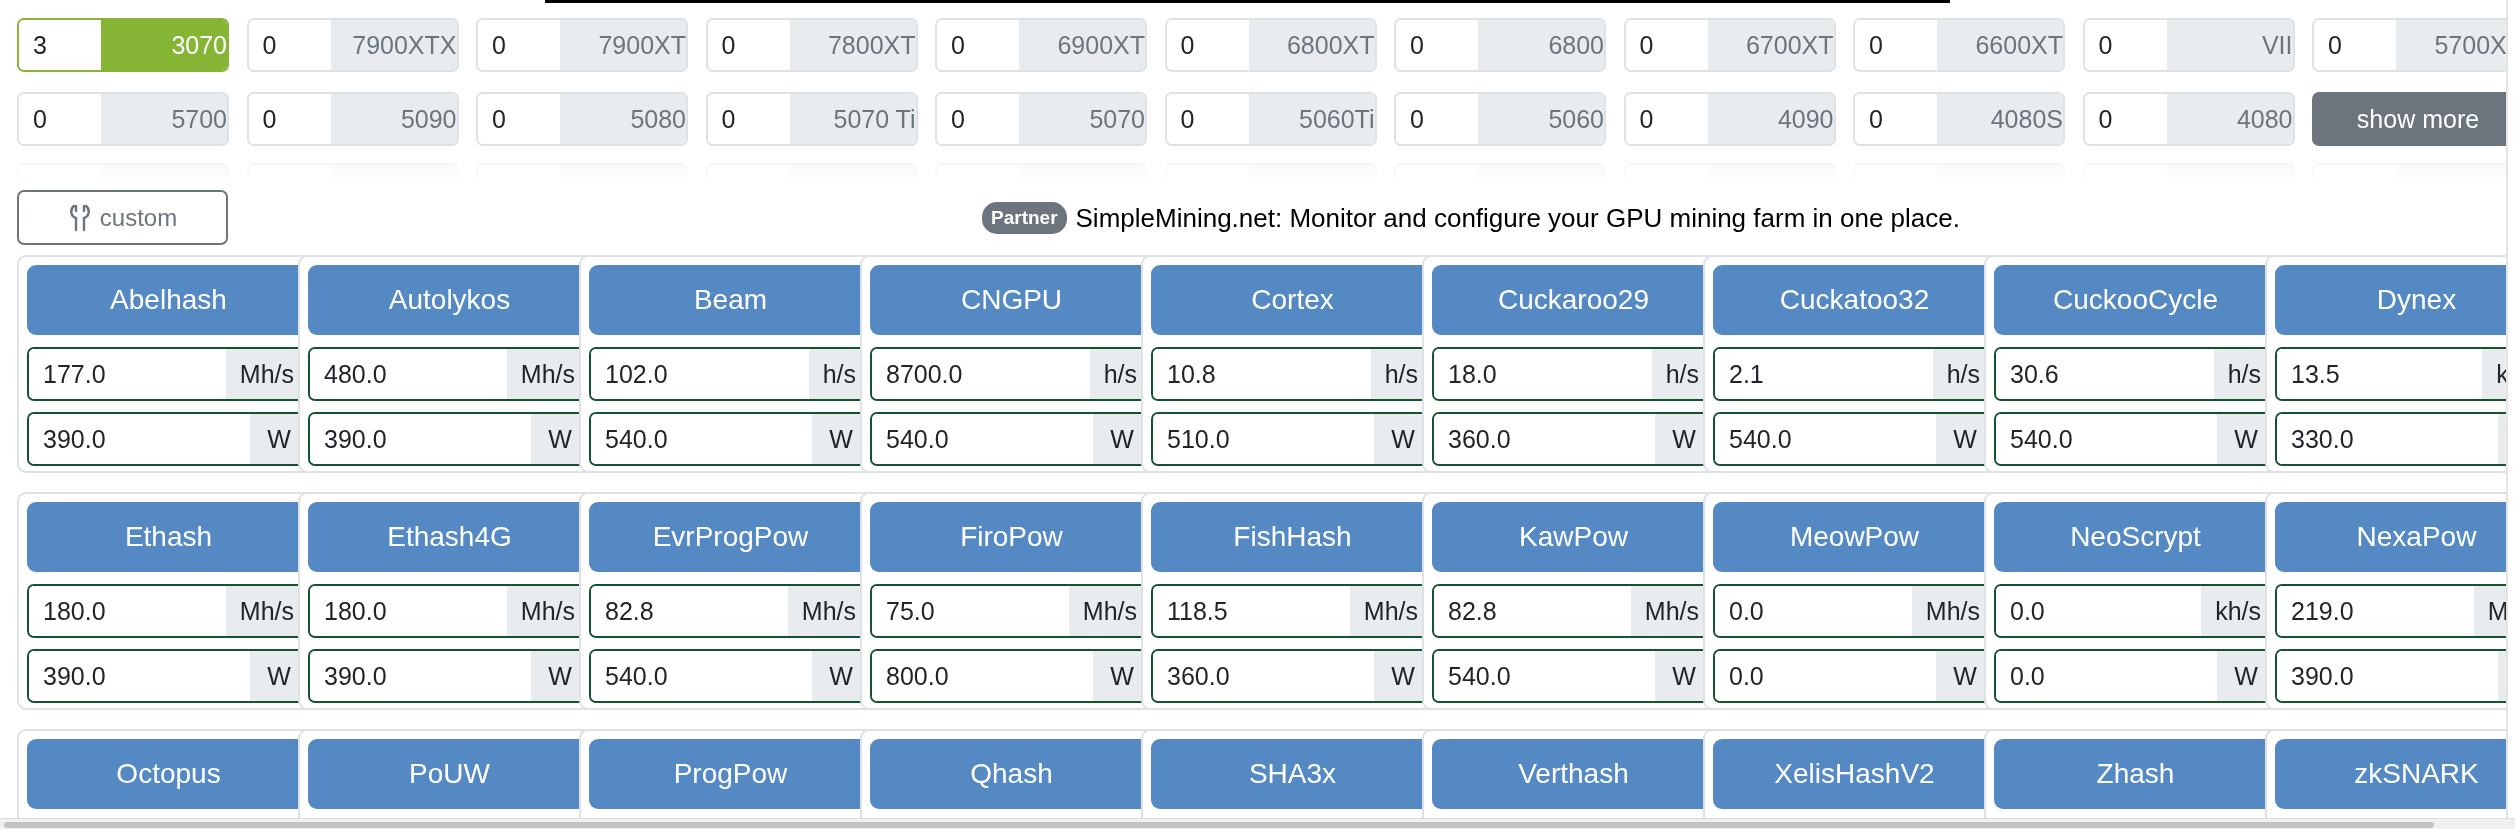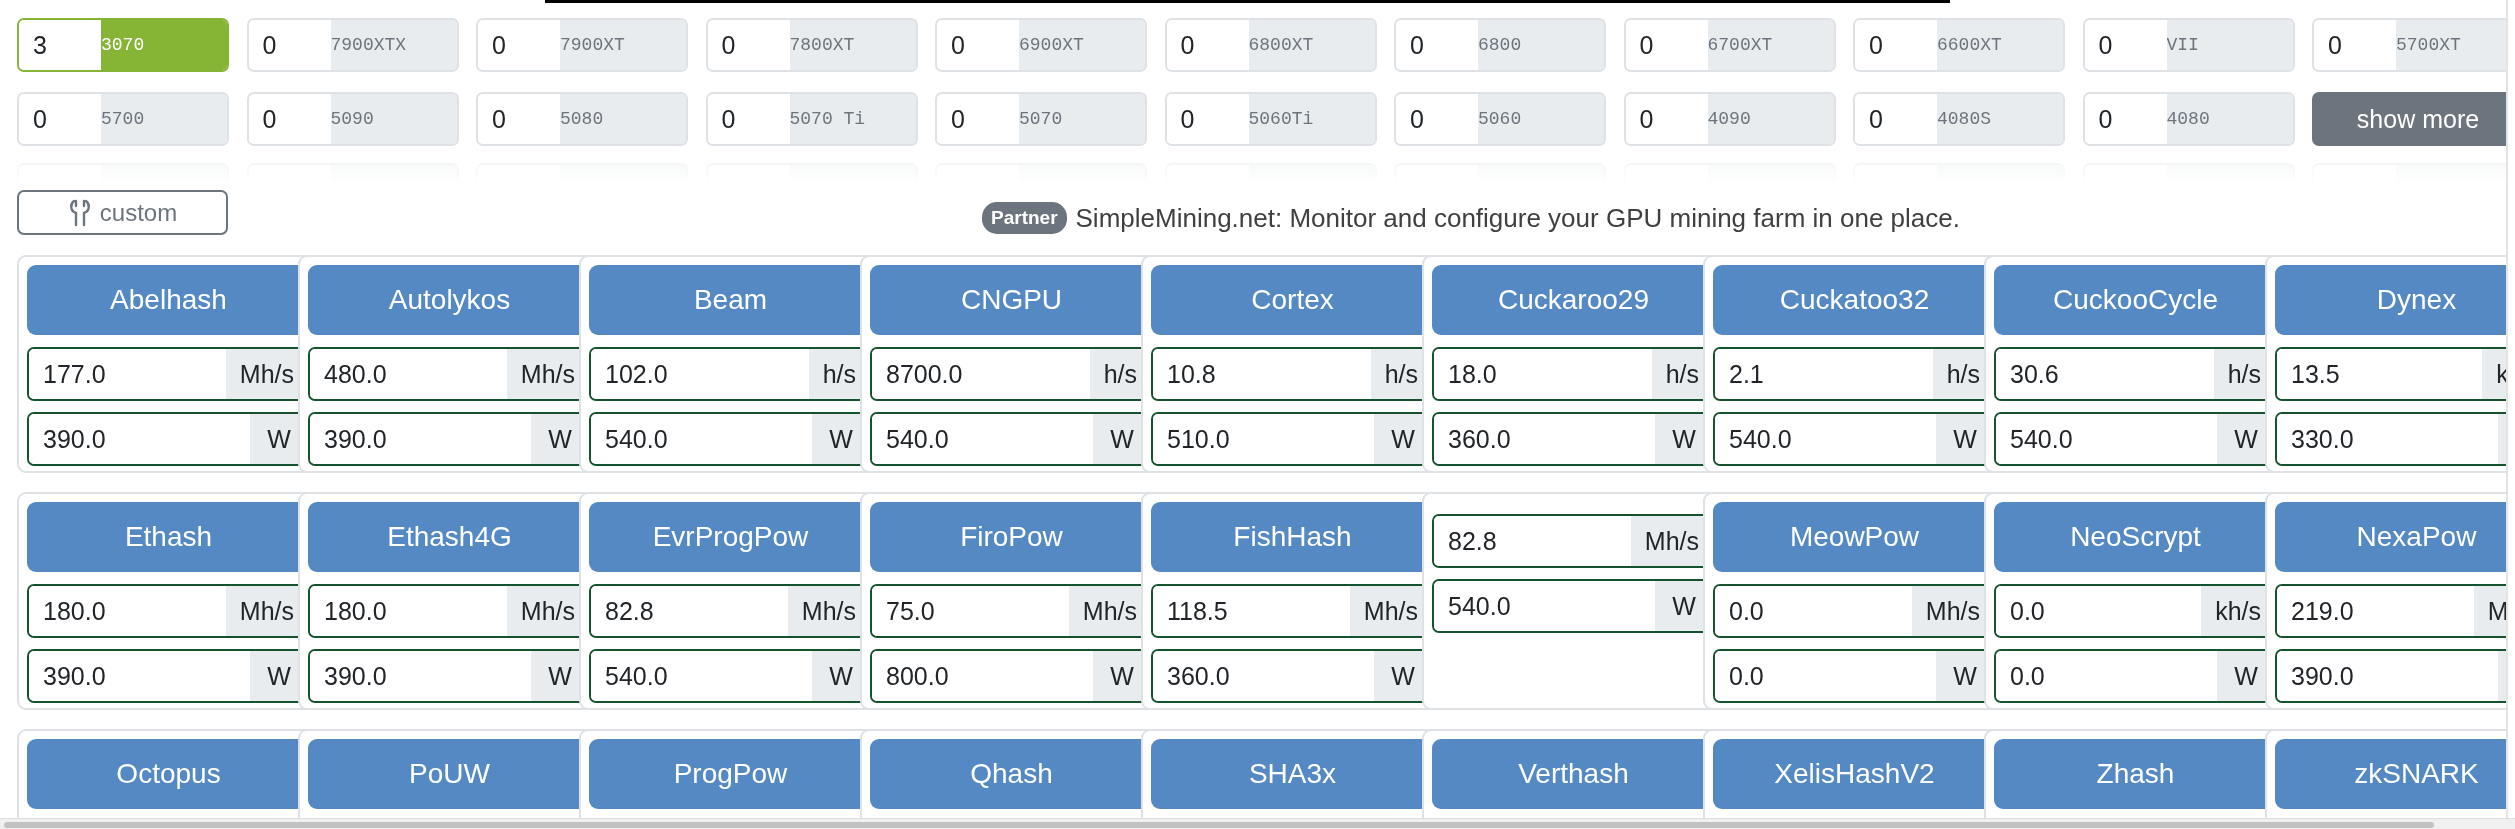--- a/index.html
+++ b/index.html
@@ -12,35 +12,35 @@
   .topline { position: absolute; left: 545px; top: 0; width: 1405px; height: 3px; background: #000; }
   .viewport { position: absolute; left: 0; top: 0; width: 2506px; height: 818px; overflow: hidden; }
   .vline { position: absolute; left: 2506px; top: 0; width: 2px; height: 818px; background: #e4e4e4; }
   .hscroll { position: absolute; left: 0; top: 818px; width: 2515px; height: 11px; background: #f0f0f0; border-top: 1px solid #dcdcdc; }
   .hscroll .thumb { position: absolute; left: 4px; top: 3px; width: 2430px; height: 6px; background: #c2c2c2; border-radius: 3px; }
 
   .gpu-grid { position: absolute; left: 17px; top: 18px; display: grid;
     grid-template-columns: repeat(11, 212px); column-gap: 17.5px; row-gap: 20px; }
   .gpu-cell { display: flex; height: 54px; border: 2px solid #dee2e6; border-radius: 7px; overflow: hidden; box-sizing: border-box; background: #fff; }
   .gpu-cell .qty { width: 82px; font-size: 25px; padding-left: 14px; line-height: 50px; color: #212529; background: #fff; box-sizing: border-box; }
-  .gpu-cell .model { flex: 1; background: #e9ecef; color: #6c757d; font-size: 18px; text-align: left; line-height: 50px; white-space: nowrap; overflow: hidden; font-family: Liberation Mono, monospace; }
+  .gpu-cell .model { flex: 1; background: #e9ecef; color: #6c757d; font-size: 25px; text-align: right; line-height: 50px; white-space: nowrap; overflow: hidden; }
   .gpu-cell.active { border-color: #86b536; }
   .gpu-cell.active .model { background: #86b536; color: #fff; }
   .show-more { height: 54px; background: #6c757d; color: #fff; border-radius: 7px; font-size: 25px; text-align: center; line-height: 54px; white-space: nowrap; }
   .gpu-faded { position: absolute; left: 17px; top: 163px; display: grid; grid-template-columns: repeat(11, 212px); column-gap: 17.5px; height: 20px; overflow: hidden;
     -webkit-mask-image: linear-gradient(to bottom, rgba(0,0,0,0.35), rgba(0,0,0,0)); mask-image: linear-gradient(to bottom, rgba(0,0,0,0.35), rgba(0,0,0,0)); }
   .gpu-faded .gpu-cell { height: 54px; }
 
-  .custom-btn { position: absolute; left: 17px; top: 190px; width: 211px; height: 45px; border: 2px solid #6c757d; border-radius: 7px; box-sizing: border-box;
+  .custom-btn { position: absolute; left: 17px; top: 190px; width: 211px; height: 55px; border: 2px solid #6c757d; border-radius: 7px; box-sizing: border-box;
     display: flex; align-items: center; justify-content: center; gap: 8px; color: #6c757d; font-size: 24px; background: #fff; }
   .custom-btn svg { width: 24px; height: 30px; }
 
   .partner { position: absolute; left: 982px; top: 202px; display: flex; align-items: center; gap: 9px; }
   .partner .badge { background: #6c757d; color: #fff; font-size: 19px; font-weight: bold; padding: 5px 9px; border-radius: 15px; }
-  .partner .text { color: #404040; font-size: 26px; white-space: nowrap; }
+  .partner .text { color: #000000; font-size: 26px; white-space: nowrap; }
 
   .algo-grid { position: absolute; left: 17px; top: 255px; display: grid; grid-template-columns: repeat(9, 263px); column-gap: 18px; row-gap: 19px; }
   .algo-card { width: 303px; height: 218px; border: 2px solid #dee2e6; border-radius: 9px; box-sizing: border-box; padding: 8px 8px; background: #fff; }
   .algo-card.short { height: 120px; }
   .algo-title { height: 70px; background: #5589c3; color: #fff; border-radius: 9px; font-size: 28px; text-align: center; line-height: 70px; white-space: nowrap; }
   .algo-input { margin-top: 12px; height: 54px; display: flex; border: 2px solid #14532d; border-radius: 7px; box-sizing: border-box; overflow: hidden; }
   .algo-input + .algo-input { margin-top: 11px; }
   .algo-input .val { flex: 1; font-size: 25px; padding-left: 14px; line-height: 50px; background: #fff; white-space: nowrap; }
   .algo-input .unit { background: #e9ecef; font-size: 25px; line-height: 50px; padding: 0 14px; color: #212529; text-align: right; }
   .algo-input .unit.w { width: 30px; text-align: center; }
@@ -351,20 +351,21 @@
         <div class="algo-input">
           <div class="val">118.5</div>
           <div class="unit">Mh/s</div>
         </div>
         <div class="algo-input">
           <div class="val">360.0</div>
           <div class="unit w">W</div>
         </div>
       </div>
     <div class="algo-card">
+        <div class="algo-title">KawPow</div>
         <div class="algo-input">
           <div class="val">82.8</div>
           <div class="unit">Mh/s</div>
         </div>
         <div class="algo-input">
           <div class="val">540.0</div>
           <div class="unit w">W</div>
         </div>
       </div>
     <div class="algo-card">

